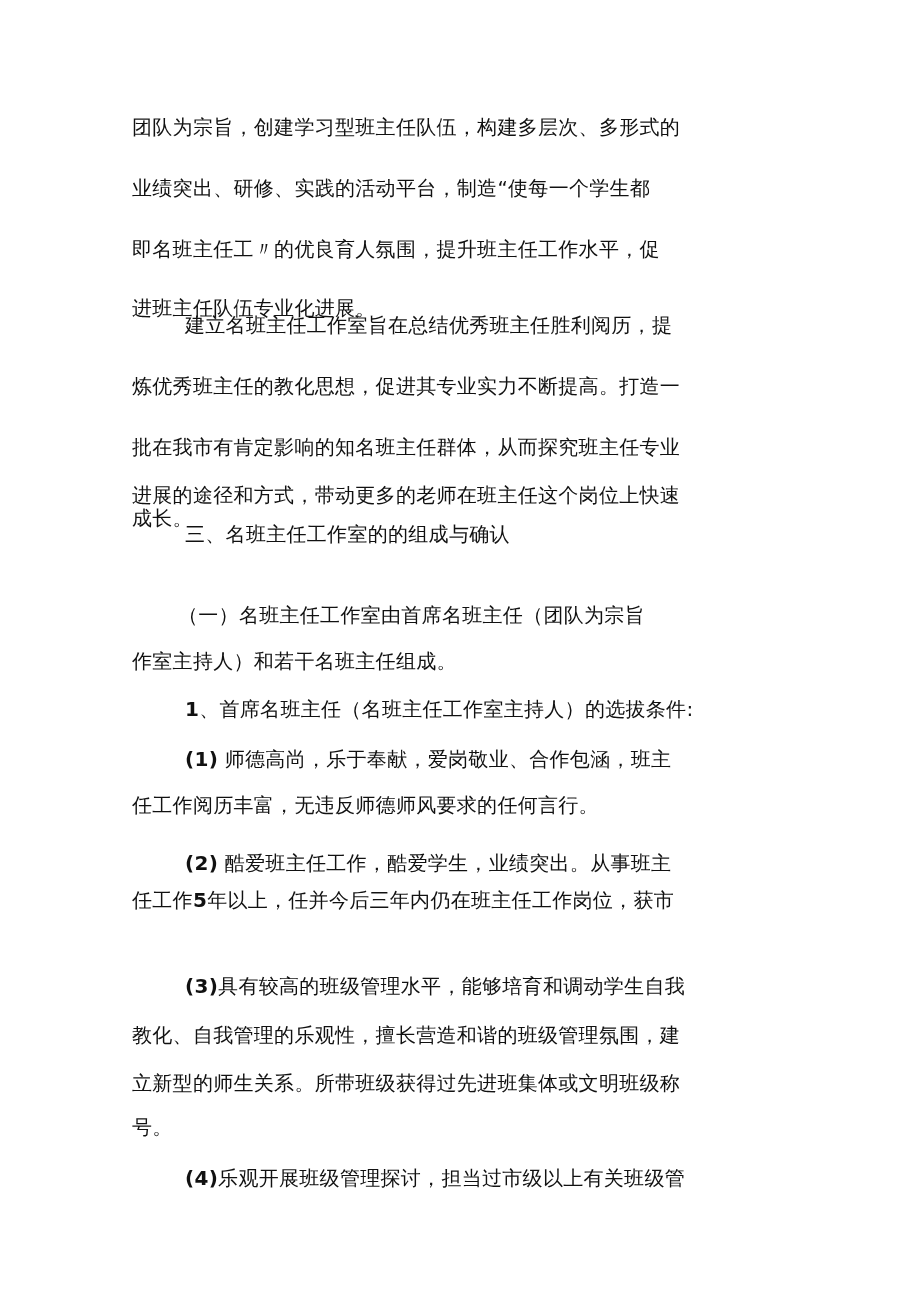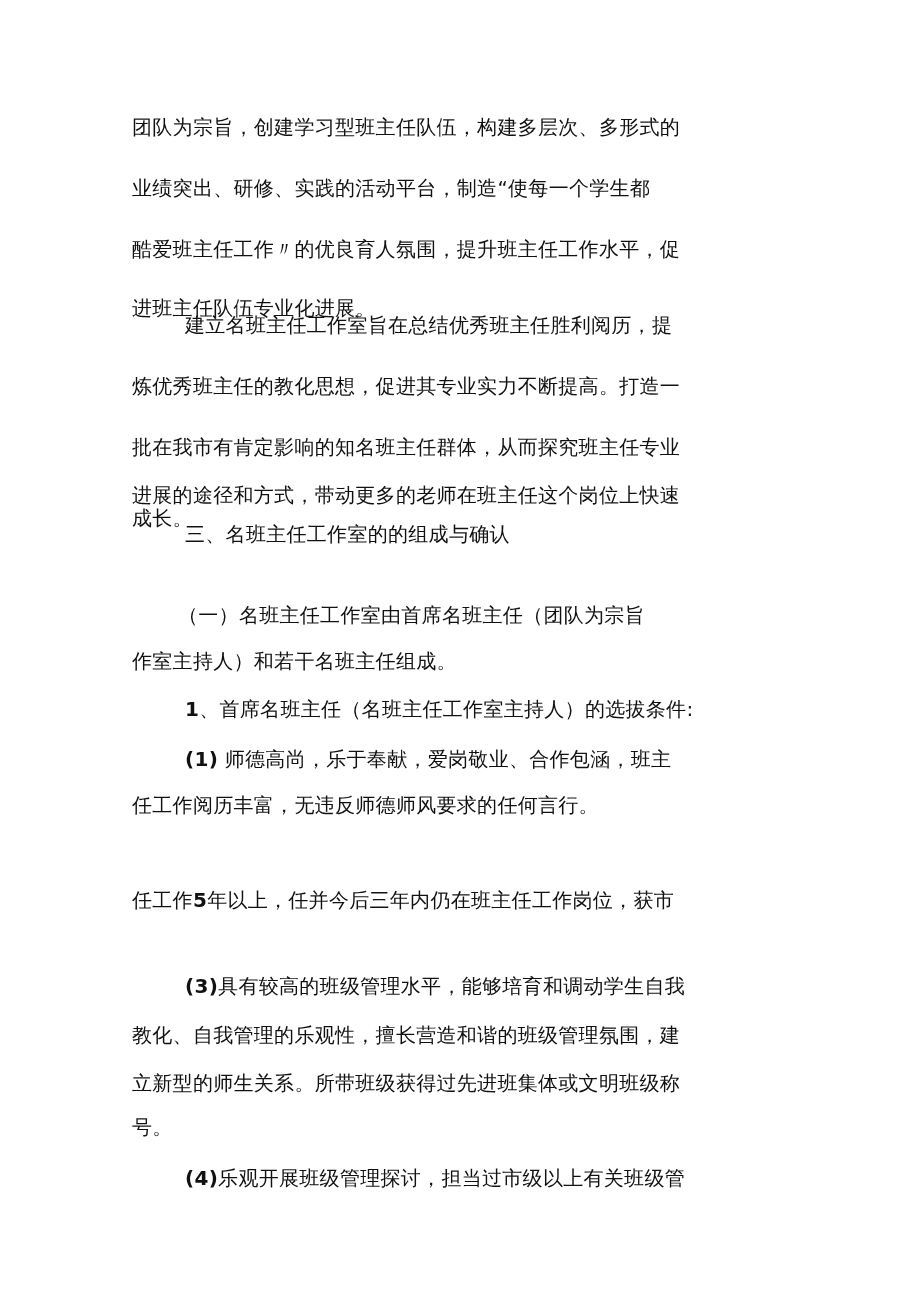--- a/index.html
+++ b/index.html
@@ -21,21 +21,21 @@
     }
     .b { font-weight: bold; }
   </style>
 </head>
 <body>
 
 <div class="page">
 
   <div class="line" style="top:112px">团队为宗旨，创建学习型班主任队伍，构建多层次、多形式的</div>
   <div class="line" style="top:173px">业绩突出、研修、实践的活动平台，制造“使每一个学生都</div>
-  <div class="line" style="top:234px">酷爱班主任工作〃的优良育人氛围，提升班主任工作水平，促</div>
+  <div class="line" style="top:234px">即名班主任工〃的优良育人氛围，提升班主任工作水平，促</div>
   <div class="line" style="top:293px">进班主任队伍专业化进展。</div>
 
   <div class="line" style="top:310px; left:185px">建立名班主任工作室旨在总结优秀班主任胜利阅历，提</div>
   <div class="line" style="top:371px">炼优秀班主任的教化思想，促进其专业实力不断提高。打造一</div>
   <div class="line" style="top:480px">进展的途径和方式，带动更多的老师在班主任这个岗位上快速</div>
   <div class="line" style="top:432px">批在我市有肯定影响的知名班主任群体，从而探究班主任专业</div>
   <div class="line" style="top:503px">成长。</div>
 
   <div class="line" style="top:519px; left:185px">三、名班主任工作室的的组成与确认</div>
 
@@ -44,20 +44,23 @@
 
   <div class="line" style="top:694px; left:185px">
     <span class="b">1</span><span>、首席名班主任（名班主任工作室主持人）的选拔条件:</span>
   </div>
 
   <div class="line" style="top:744px; left:185px">
     <span class="b">(1)</span><span> 师德高尚，乐于奉献，爱岗敬业、合作包涵，班主</span>
   </div>
   <div class="line" style="top:790px">任工作阅历丰富，无违反师德师风要求的任何言行。</div>
 
+  <div class="line" style="top:848px; left:185px">
+    <span class="b">(2)</span><span> 酷爱班主任工作，酷爱学生，业绩突出。从事班主</span>
+  </div>
   <div class="line" style="top:885px">
     <span>任工作</span><span class="b">5</span><span>年以上，任并今后三年内仍在班主任工作岗位，获市</span>
   </div>
 
   <div class="line" style="top:971px; left:185px">
     <span class="b">(3)</span><span>具有较高的班级管理水平，能够培育和调动学生自我</span>
   </div>
   <div class="line" style="top:1020px">教化、自我管理的乐观性，擅长营造和谐的班级管理氛围，建</div>
   <div class="line" style="top:1068px">立新型的师生关系。所带班级获得过先进班集体或文明班级称</div>
   <div class="line" style="top:1112px">号。</div>

